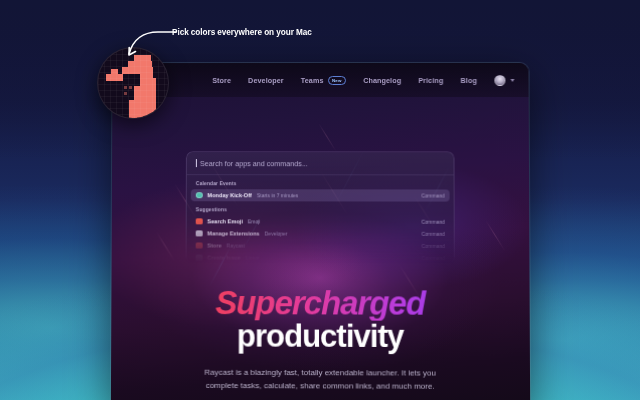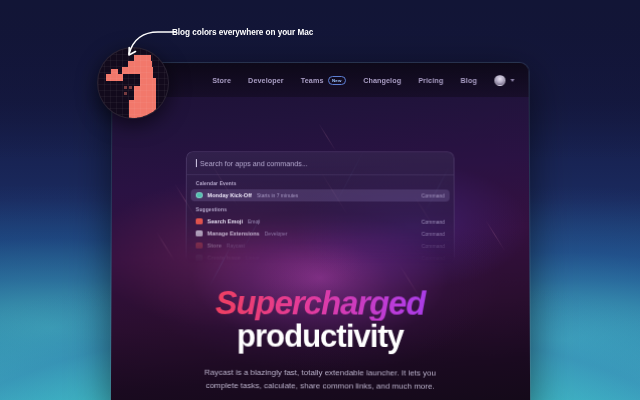--- a/index.html
+++ b/index.html
@@ -262,13 +262,13 @@
   <div class="px" style="left:26px; top:38px; width:3px;  height:3px; opacity:0.45;"></div>
   <div class="px" style="left:26px; top:44px; width:3px;  height:3px; opacity:0.45;"></div>
   <div class="px" style="left:31px; top:38px; width:3px;  height:3px; opacity:0.45;"></div>
   <div id="mag-grid"></div>
 </div>
 
 <svg id="annotation-arrow" viewBox="0 0 54 34">
   <path d="M50 5 L32 5 C18 5 7 12 3 27" fill="none" stroke="#ffffff" stroke-width="1.6" stroke-linecap="round"></path>
   <path d="M3 28 L3.2 20.5 M3 28 L9.5 24.5" fill="none" stroke="#ffffff" stroke-width="1.6" stroke-linecap="round" stroke-linejoin="round"></path>
 </svg>
-<div id="annotation-text">Blog colors everywhere on your Mac</div>
+<div id="annotation-text">Pick colors everywhere on your Mac</div>
 
 </body></html>

